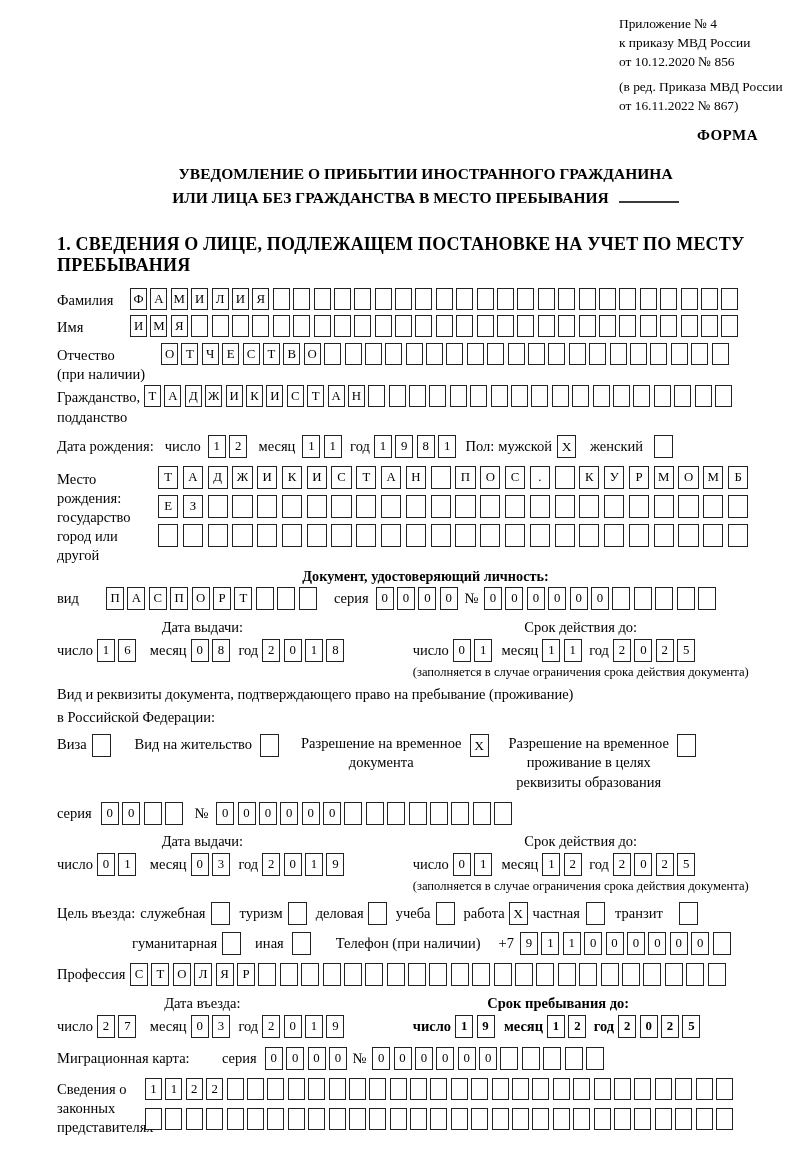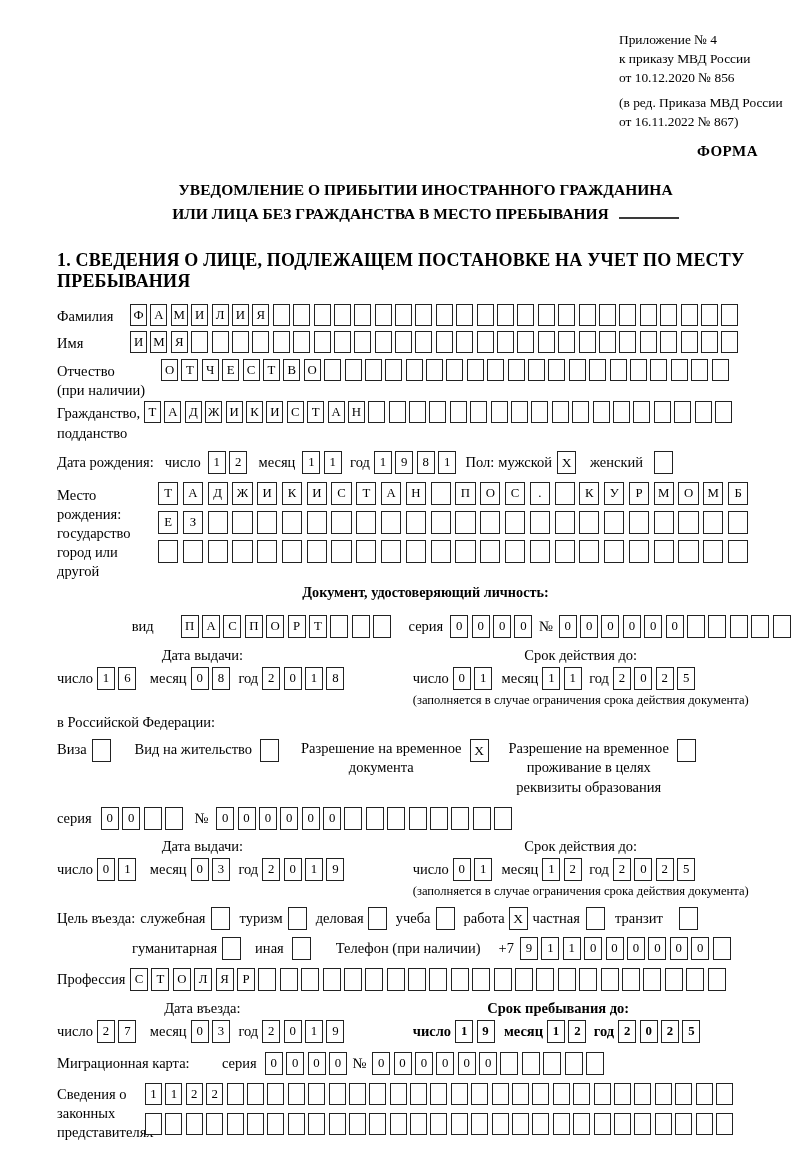--- a/index.html
+++ b/index.html
@@ -1,18 +1,18 @@
 <!DOCTYPE html>
 <html><head>
 <meta charset="utf-8">
 <style>
   html,body{margin:0;padding:0;background:#fff;}
   .page{position:relative;width:800px;height:1163px;overflow:hidden;background:#fff;color:#000;
         font-family:"Liberation Serif",serif;font-size:14.5px;box-sizing:border-box;
-        padding:30px 6px 0 57px;}
+        padding:14px 6px 0 57px;}
   .hdr{margin-left:562px;font-size:13.4px;line-height:1.42;}
   .hdr-gap{margin-top:6px;}
   .forma{text-align:right;margin:12px 36px 0 0;font-weight:bold;font-size:15px;letter-spacing:.5px;}
   .title{text-align:center;font-weight:bold;font-size:15.5px;line-height:1.55;margin-top:18px;}
   .uline{display:inline-block;width:60px;border-bottom:2.2px solid #3a3a3a;margin-left:10px;vertical-align:baseline;}
   .sect{font-weight:bold;font-size:18px;margin-top:24px;letter-spacing:.2px;}
   .row{display:flex;align-items:flex-start;}
   .row .lbl{flex:none;line-height:1.3;}
   .cells{display:flex;flex-wrap:nowrap;}
   .cell{flex:none;box-sizing:content-box;width:15px;height:20px;border:1.6px solid #222;
@@ -310,21 +310,21 @@
           <span class="cell"></span>
           <span class="cell"></span>
           <span class="cell"></span>
           <span class="cell"></span>
         </div>
     </div>
   </div>
 
   <div class="ctr b" style="margin-top:3px;font-size:14.2px;">Документ, удостоверяющий личность:</div>
 
-  <div class="row" style="margin-top:14px;align-items:center;justify-content:flex-end;">
+  <div class="row" style="margin-top:2px;align-items:center;">
     <span class="mlab" style="width:44px;margin-top:0;">вид</span>
     <span class="cells dcells">
         <span class="cell">П</span>
         <span class="cell">А</span>
         <span class="cell">С</span>
         <span class="cell">П</span>
         <span class="cell">О</span>
         <span class="cell">Р</span>
         <span class="cell">Т</span>
         <span class="cell"></span>
@@ -395,20 +395,21 @@
             <span class="cell">2</span>
             <span class="cell">0</span>
             <span class="cell">2</span>
             <span class="cell">5</span>
           </span>
       </div>
       <div class="fine ctr" style="margin-top:3px;">(заполняется в случае ограничения срока действия документа)</div>
     </div>
   </div>
 
+  <div style="margin-top:6px;">Вид и реквизиты документа, подтверждающего право на пребывание (проживание)</div>
   <div style="margin-top:6px;">в Российской Федерации:</div>
 
   <div class="row" style="margin-top:6px;">
     <span class="mlab" style="margin-top:4px;">Виза</span>
     <span class="cbox" style="margin-top:2px;"></span>
     <span class="mlab" style="margin:4px 8px 0 24px;">Вид на жительство</span>
     <span class="cbox" style="margin-top:2px;"></span>
     <span class="stack ctr" style="margin:2px 8px 0 22px;">
       <div>Разрешение на временное</div>
       <div>документа</div>

